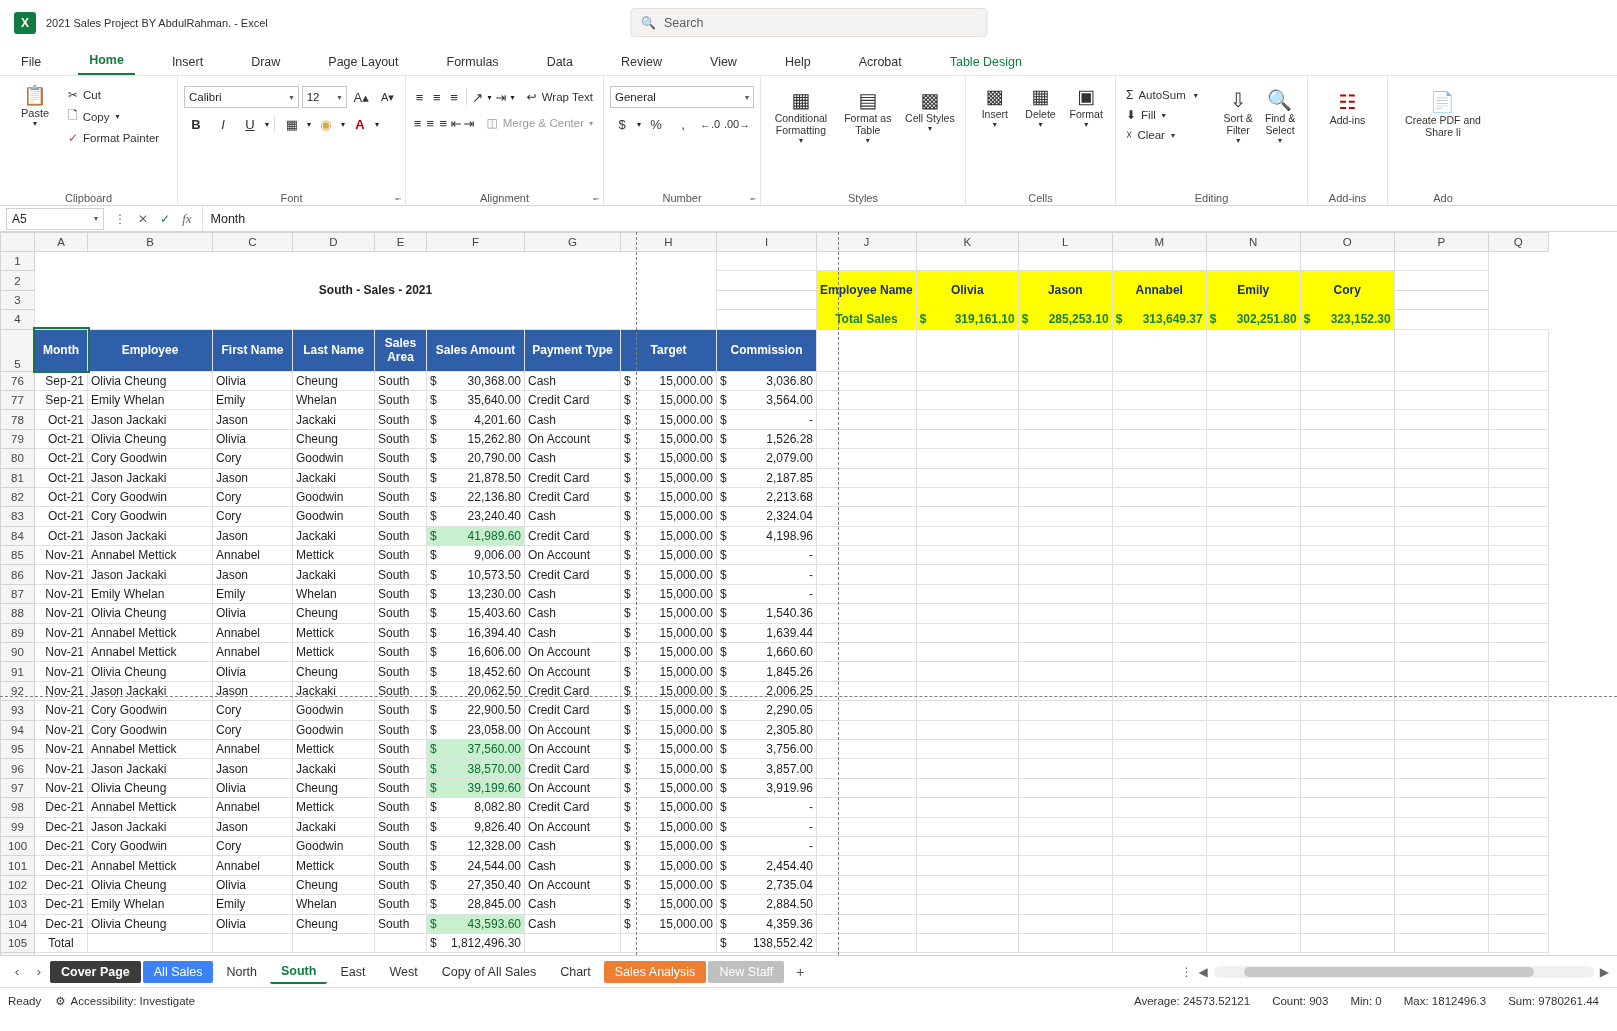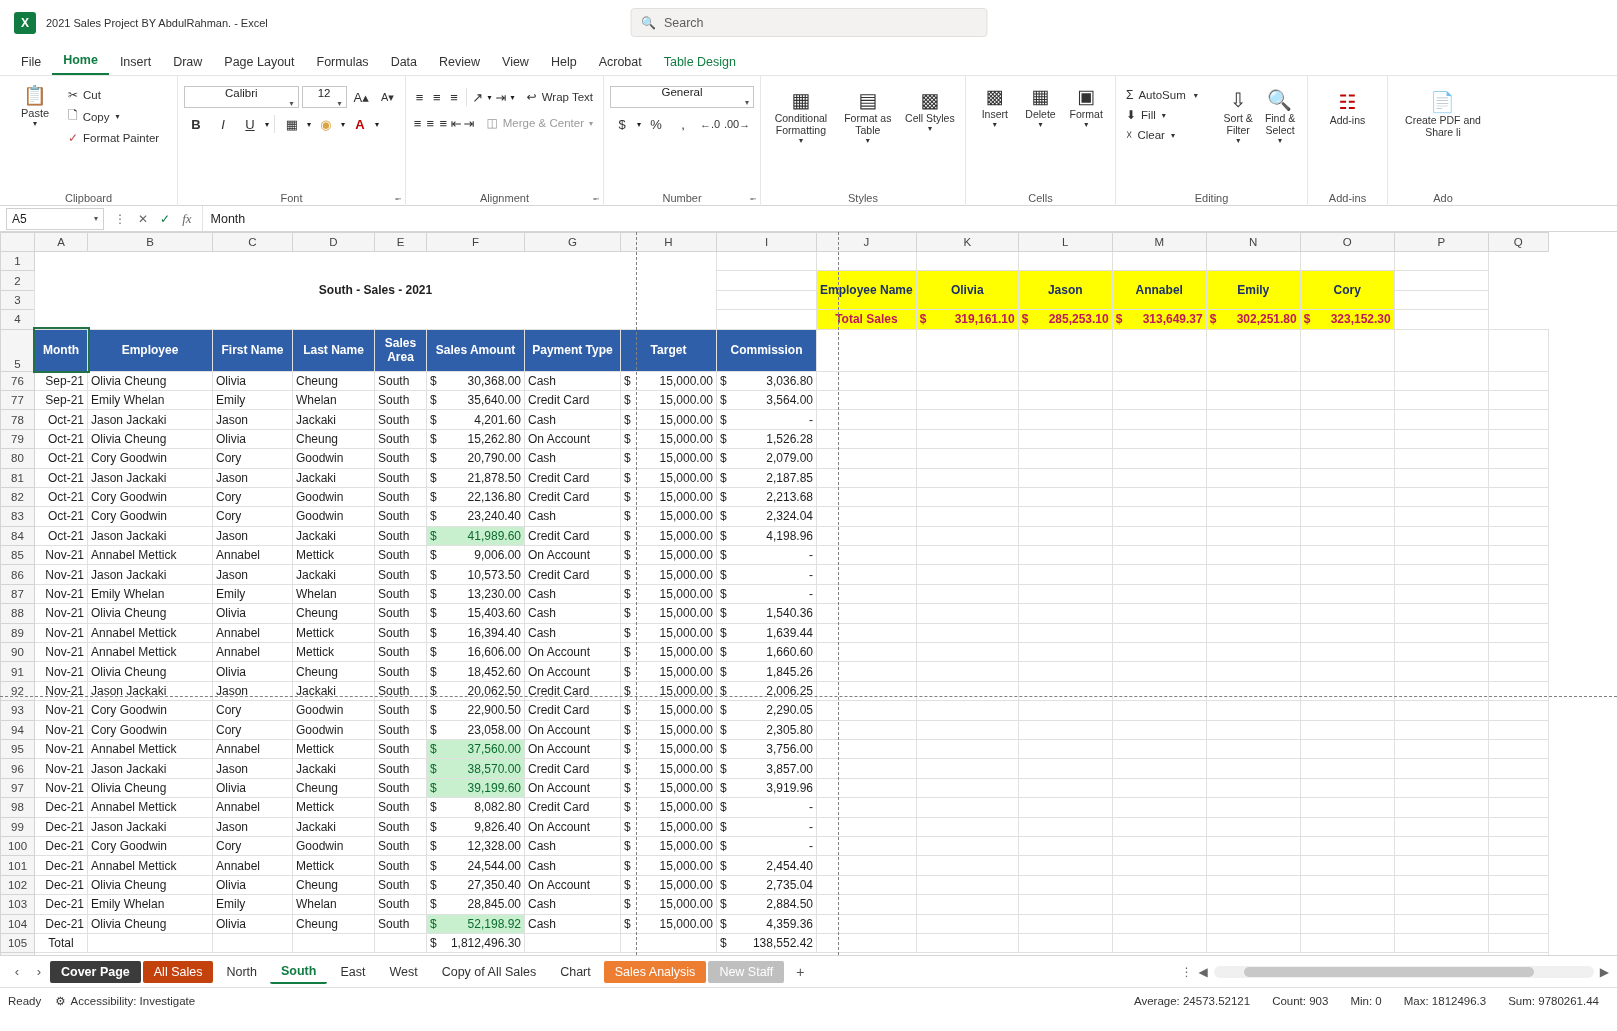--- a/index.html
+++ b/index.html
@@ -33,20 +33,21 @@
     background: #f3f2f1; border: 1px solid #e1dfdd; border-radius: 4px;
     display: flex; align-items: center; padding: 0 10px;
     color: #605e5c; font-size: 12.5px;
   }
   .searchbox .mag { margin-right: 8px; font-size: 12px; }
   
   .tabs {
     height: 30px; display: flex; align-items: flex-end;
     padding-left: 10px; background: #fff;
     border-bottom: 1px solid #e5e5e5;
+    gap: 26px;
   }
   .tab {
     padding: 4px 11px 6px 11px; font-size: 12.5px; color: #333;
     cursor: default; white-space: nowrap;
   }
   .tab.active { color: #107c41; font-weight: bold; border-bottom: 2.5px solid #107c41; }
   .tab.tabledesign { color: #107c41; }
   
   .ribbon {
     height: 130px; display: flex; background: #fff;
@@ -75,21 +76,21 @@
     display: flex; align-items: center; font-size: 11.5px; color: #333;
     padding: 2px 4px; white-space: nowrap;
   }
   .btn-sm .ic { margin-right: 5px; font-size: 12px; }
   
   #clipboard .col-r { display: flex; flex-direction: column; justify-content: flex-start; padding-top: 4px;}
   
   .fontrow { display: flex; align-items: center; gap: 3px; margin-bottom: 5px; }
   .combo {
     height: 22px; border: 1px solid #c8c6c4; background: #fff;
-    display: flex; align-items: center; padding: 0 4px; font-size: 11.5px; flex-direction: column;
+    display: flex; align-items: center; padding: 0 4px; font-size: 11.5px;
   }
   .combo .car { margin-left: auto; font-size: 8px; color: #555; padding-left:6px;}
   .fbtn {
     width: 24px; height: 22px; display: flex; align-items: center; justify-content: center;
     font-size: 13px; color: #333;
   }
   .fbtn.small { font-size: 11px; }
   .divider-v { width: 1px; background: #e0e0e0; margin: 2px 2px; }
   
   .alignrow { display: flex; align-items: center; gap: 2px; margin-bottom: 4px;}
@@ -140,37 +141,37 @@
   .money { display: flex; justify-content: space-between; }
   .green { background: #c8f0cf; color: #0b6b2d; }
   .hdrblue {
     background: #2f5fa8; color: #fff; font-weight: bold; text-align: center;
     font-size: 12.5px;
   }
   .titlecell {
     background: #fff; font-size: 22px; font-weight: bold; text-align: center;
   }
   .yellowhdr { background: #ffff00; color: #1a2f6b; font-weight: bold; text-align:center; font-size: 13px; border: 1px solid #1a2f6b;}
-  .yellowcell { background: #ffff00; color: #be185d; font-weight: bold; font-size: 12.5px; border: 1px solid #1a2f6b;}
+  .yellowcell { background: #ffff00; color: #15803d; font-weight: bold; font-size: 12.5px; border: 1px solid #1a2f6b;}
   .selbox { outline: 2px solid #217346; }
   .totalrow td { border-top: 1px solid #b0b0b0; }
   .pagebreak-v { position: absolute; top: 0; bottom: 0; border-left: 1px dashed #808080; }
   .pagebreak-h { position: absolute; left: 0; right: 0; border-top: 1px dashed #808080; }
   
   .sheetbar {
     height: 32px; display: flex; align-items: center;
     border-top: 1px solid #d6d6d6; background: #fff; padding-left: 6px;
   }
   .navarrow { width: 22px; text-align: center; color: #555; font-size: 13px; }
   .stab {
     padding: 4px 11px; font-size: 12.5px; color: #333; margin-right: 2px;
     border-radius: 2px; white-space: nowrap;
   }
   .stab.dark { background: #3b3b3b; color: #fff; font-weight: bold; }
-  .stab.blue { background: #c2410c; color: #fff; }
+  .stab.blue { background: #3b82f6; color: #fff; }
   .stab.orange { background: #ed7d31; color: #fff; text-align: center; }
   .stab.gray { background: #bfbfbf; color: #fff; }
   .stab.active { color: #107c41; font-weight: bold; border-bottom: 2px solid #107c41; }
   .plus { padding: 4px 10px; color: #555; font-size: 14px; }
   .hscroll {
     margin-left: auto; display: flex; align-items: center; gap: 6px; padding-right: 8px;
   }
   .scrollbar { width: 380px; height: 12px; background: #f0f0f0; border-radius: 6px; position: relative; }
   .scrollthumb { position: absolute; left: 30px; top: 1px; width: 290px; height: 10px; background: #c8c8c8; border-radius: 5px;}
   
@@ -1543,21 +1544,21 @@
         <tr>
           <td class="rh">104</td>
           <td class="cell r">Dec-21</td>
           <td class="cell ">Olivia Cheung</td>
           <td class="cell ">Olivia</td>
           <td class="cell ">Cheung</td>
           <td class="cell ">South</td>
           <td class="cell green">
             <span class="money">
               <span>$</span>
-              <span>52,198.92</span>
+              <span>43,593.60</span>
             </span>
           </td>
           <td class="cell ">Cash</td>
           <td class="cell ">
             <span class="money">
               <span>$</span>
               <span>15,000.00</span>
             </span>
           </td>
           <td class="cell ">

